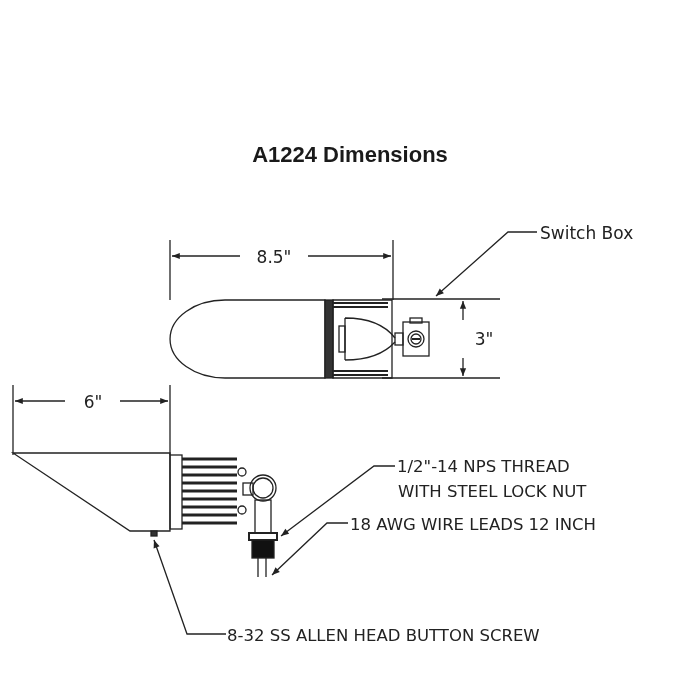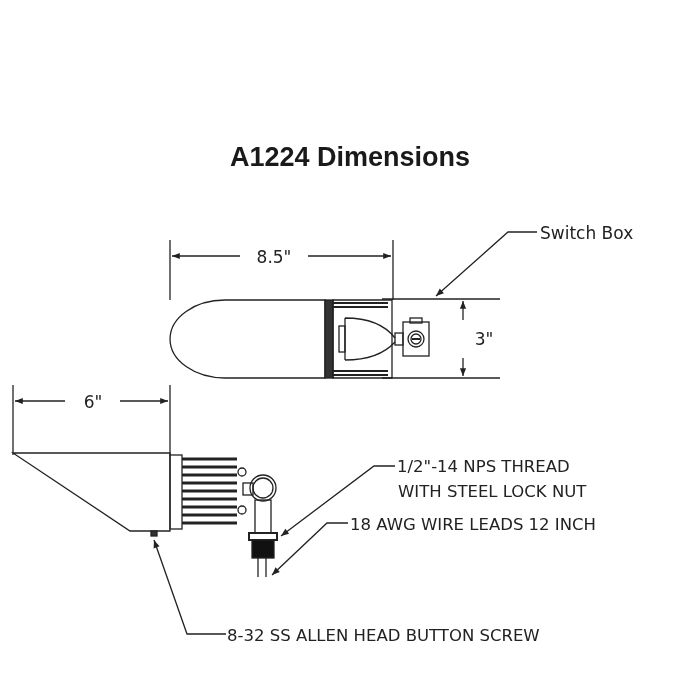--- a/index.html
+++ b/index.html
@@ -1,17 +1,17 @@
 <!DOCTYPE html>
 <html><head>
 <meta charset="utf-8">
 <style>
   html, body { margin:0; padding:0; background:#ffffff; }
   body { width:700px; height:700px; position:relative; overflow:hidden; font-family:"Liberation Sans", sans-serif; }
-  .title { position:absolute; left:0; width:700px; top:142px; text-align:center; font-family:"Liberation Sans", sans-serif; font-weight:bold; font-size:27px; color:#1a1a1a; }
+  .title { position:absolute; left:0; width:700px; top:142px; text-align:center; font-family:"Liberation Sans", sans-serif; font-weight:bold; font-size:22px; color:#1a1a1a; }
   svg { position:absolute; left:0; top:0; }
   .lbl { font-family:"DejaVu Sans", sans-serif; fill:#222; }
 </style>
 </head>
 <body>
 
 <div class="title">A1224 Dimensions</div>
 
 <svg width="700" height="700" viewBox="0 0 700 700">
   <defs>

